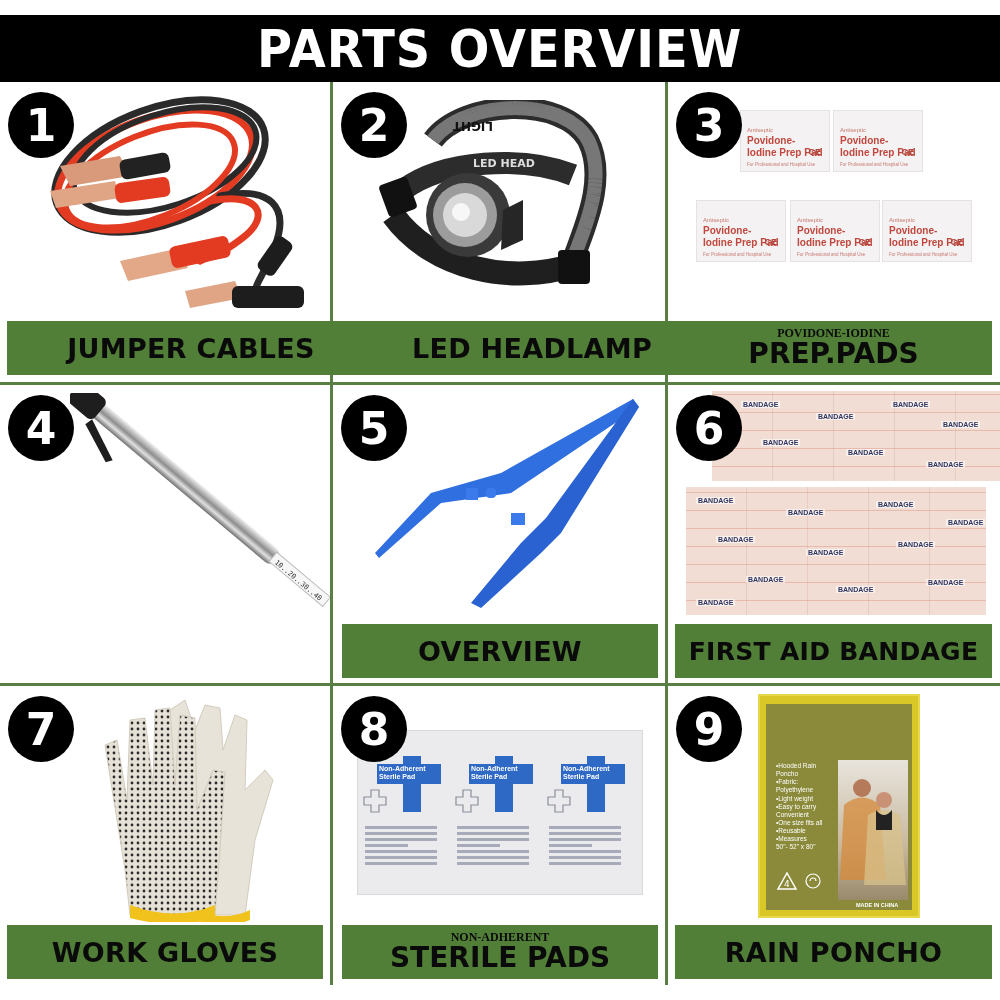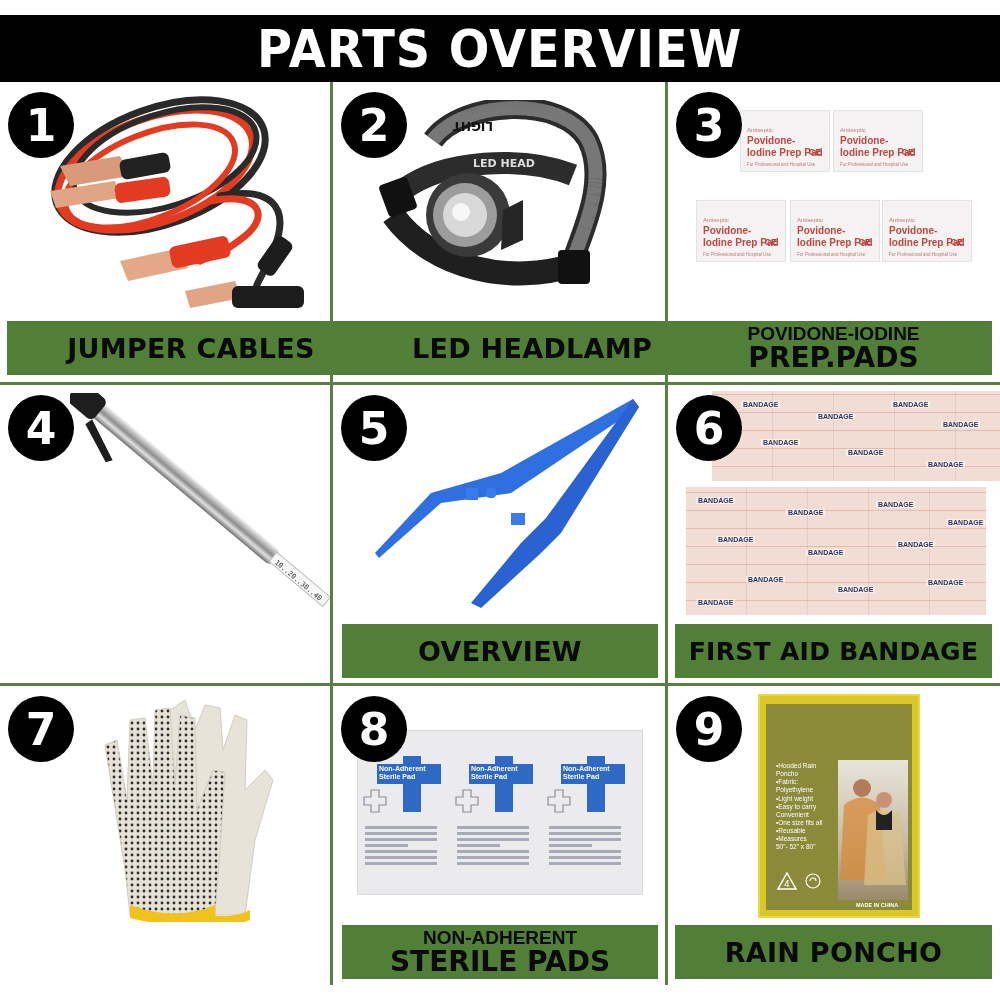--- a/index.html
+++ b/index.html
@@ -25,21 +25,21 @@
     font-family: "DejaVu Sans", sans-serif; font-weight: bold; font-size: 44px; z-index: 3;
   }
   .label-box {
     position: absolute; background: #517f37; display: flex; flex-direction: column;
     align-items: center; justify-content: center; color: #0a0a0a; text-align: center;
   }
   .label-main {
     font-family: "DejaVu Sans", sans-serif; font-weight: 900; font-size: 27px;
     line-height: 1; white-space: nowrap; letter-spacing: 0.3px;
   }
-  .label-small { font-family: Liberation Sans, sans-serif; font-weight: 900; font-size: 19px; line-height: 1; white-space: nowrap; }
+  .label-small { font-family: Liberation Serif, serif; font-weight: 900; font-size: 12px; line-height: 1; white-space: nowrap; }
   .label-big { font-family: "DejaVu Sans", sans-serif; font-weight: 900; font-size: 28px; line-height: 1.05; white-space: nowrap; }
 
   .art { position: absolute; }
 
   
   .sachet {
     position: absolute; width: 90px; height: 62px; background: #f4f2f3; border: 1px solid #e6e2e3;
     padding: 16px 6px; font-family: "Liberation Sans", sans-serif;
   }
   .sachet .s1 { font-size: 6px; color: #c87a72; }
@@ -262,20 +262,23 @@
           <circle cx="3" cy="3" r="1.4" fill="#2b2b2b"></circle>
       </pattern>
     </defs>
 
     <path d="M95 20 L 110 10 L 120 40 L 130 15 L 145 18 L 148 60 L 160 25 L 172 30 L 170 100 L 190 80 L 198 90 L 180 150 L 170 225 L 100 225 Z" fill="#e8e3d8" stroke="#d3ccbf"></path>
 
     <path d="M30 55 L 42 50 L 52 110 L 55 30 L 70 28 L 78 95 L 80 20 L 95 18 L 100 95 L 105 25 L 120 28 L 122 120 L 138 80 L 150 82 L 145 160 L 140 225 L 55 225 L 50 180 Z" fill="url(#dots)" stroke="#d3ccbf"></path>
     <path d="M55 215 Q 100 232 140 215 L 140 228 Q 100 240 55 228 Z" fill="#f1c21b"></path>
     <path d="M120 220 Q 150 232 175 220 L 175 230 Q 150 240 120 230 Z" fill="#f1c21b"></path>
   </svg>
+  <div class="label-box" style="left:7px;top:239px;width:316px;height:54px;">
+    <span class="label-main">WORK GLOVES</span>
+  </div>
 </div>
 
 <div class="cell" style="left:333px;top:686px;width:332px;height:299px;">
   <div class="art" style="left:24px;top:44px;width:286px;height:165px;">
     <div class="pad-sheet" style="left:0;top:0;width:286px;height:165px;"></div>
     <div class="pad" style="left:2px;top:4px;">
       <div class="cross-v"></div>
         <div class="cross-h"></div>
       <div class="cross-text"><span>Non-Adherent</span><br><span>Sterile Pad</span></div>
       <svg class="outline-cross" viewBox="0 0 24 24">

